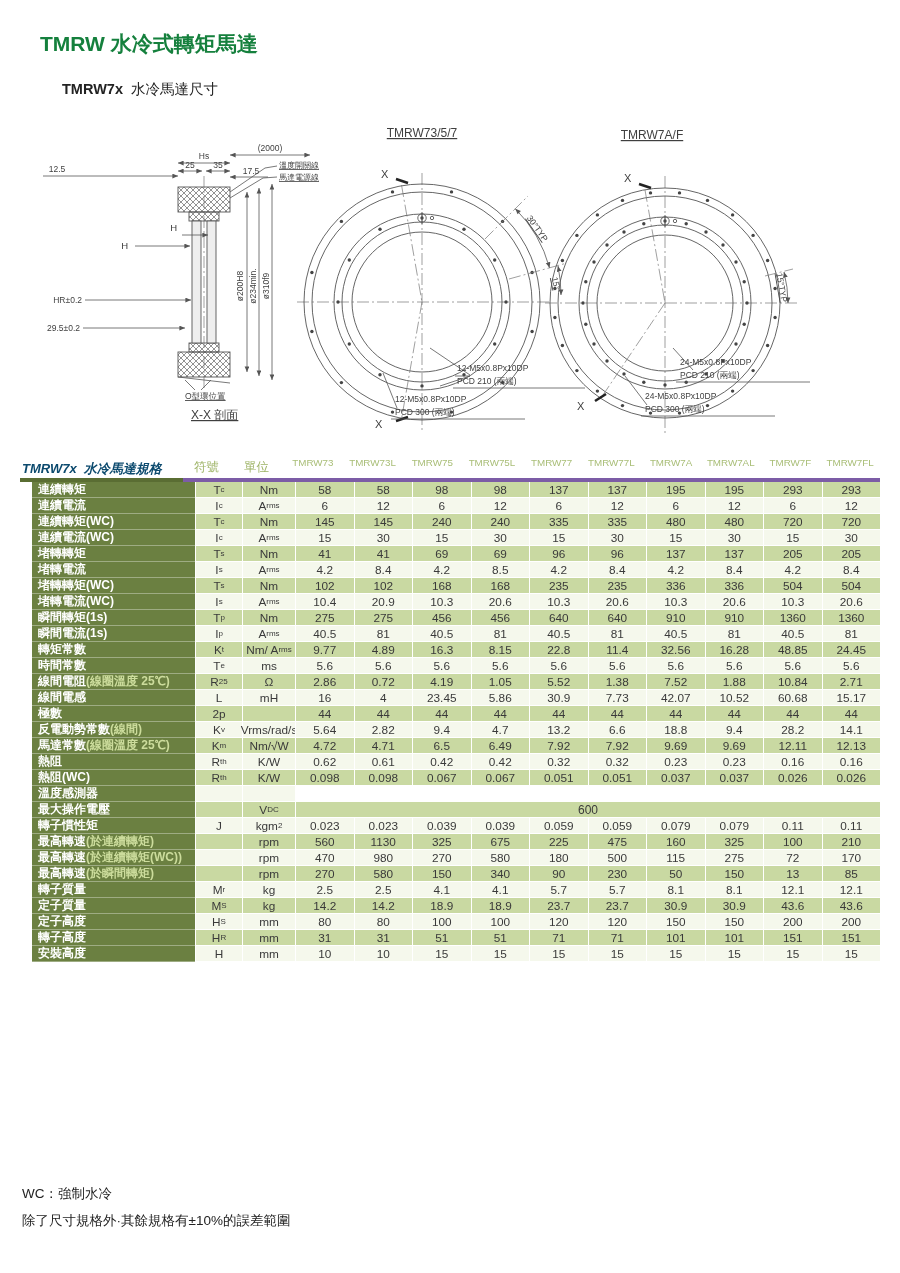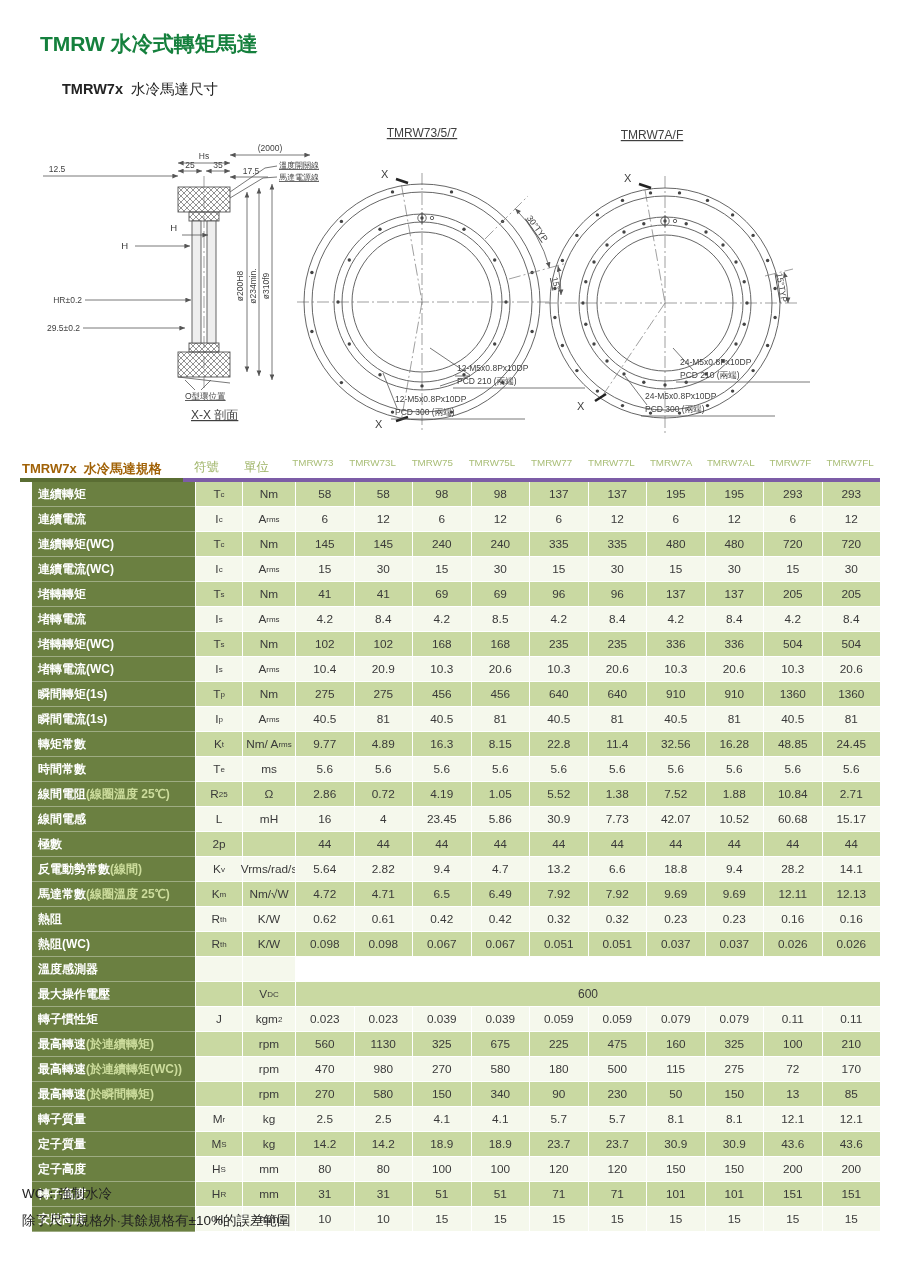--- a/index.html
+++ b/index.html
@@ -13,28 +13,28 @@
   svg.draw{position:absolute;left:25px;top:118px;}
   svg.draw text{stroke:none;fill:#3f3f3f;font-family:"Liberation Sans",sans-serif;}
   .cl{stroke:#777;stroke-width:.7;stroke-dasharray:12 3 2 3;}
   .dim{stroke:#555;stroke-width:.8;}
   .thick{stroke:#222;stroke-width:2.6;}
   .ul{text-decoration:underline;}
   
   .spec-table{position:absolute;left:20px;top:455px;width:860px;}
   .thead,.trow,.rule{display:grid;grid-template-columns:163px 47px 53px repeat(10,1fr);}
   .thead{height:23px;align-items:end;}
-  .h-label{font-size:13px;font-weight:bold;color:#a16207;padding-left:2px;white-space:nowrap;}
+  .h-label{font-size:13px;font-weight:bold;color:#0c4a6e;padding-left:2px;white-space:nowrap;font-style:italic;}
   .h-label span{margin-left:7px;}
   .h-sym,.h-unit{font-size:12.5px;color:#9db365;text-align:center;padding-bottom:2px;}
   .h-model{font-size:9.8px;color:#a9be77;text-align:center;padding-bottom:10px;white-space:nowrap;}
   .rule{height:4px;}
   .rule-left{grid-column:1/2;background:#5a6d33;}
   .rule-right{grid-column:2/-1;background:#7c5ca6;}
-  .tbody .trow{height:25px;padding-left:12px;}
+  .tbody .trow{height:16px;padding-left:12px;}
   .trow>div{box-sizing:border-box;display:flex;align-items:center;justify-content:center;
             border-bottom:1px solid #fff;background:var(--bg);}
   .trow:nth-child(odd){--bg:#c9d9a2;}
   .trow:nth-child(even){--bg:#f5f8ec;}
   .c-label{justify-content:flex-start !important;background:#6b8041 !important;
            border-bottom:1px solid rgba(255,255,255,.35) !important;
            color:#fff;font-weight:bold;font-size:12px;padding-left:6px;white-space:nowrap;overflow:hidden;}
   .c-label .note{color:#ccdc9c;font-weight:bold;}
   .c-sym,.c-unit,.c-val{border-left:1px solid #fff;font-size:11.8px;color:#3a3a3a;white-space:nowrap;}
   .c-sym sub,.c-unit sub{font-size:8px;}

